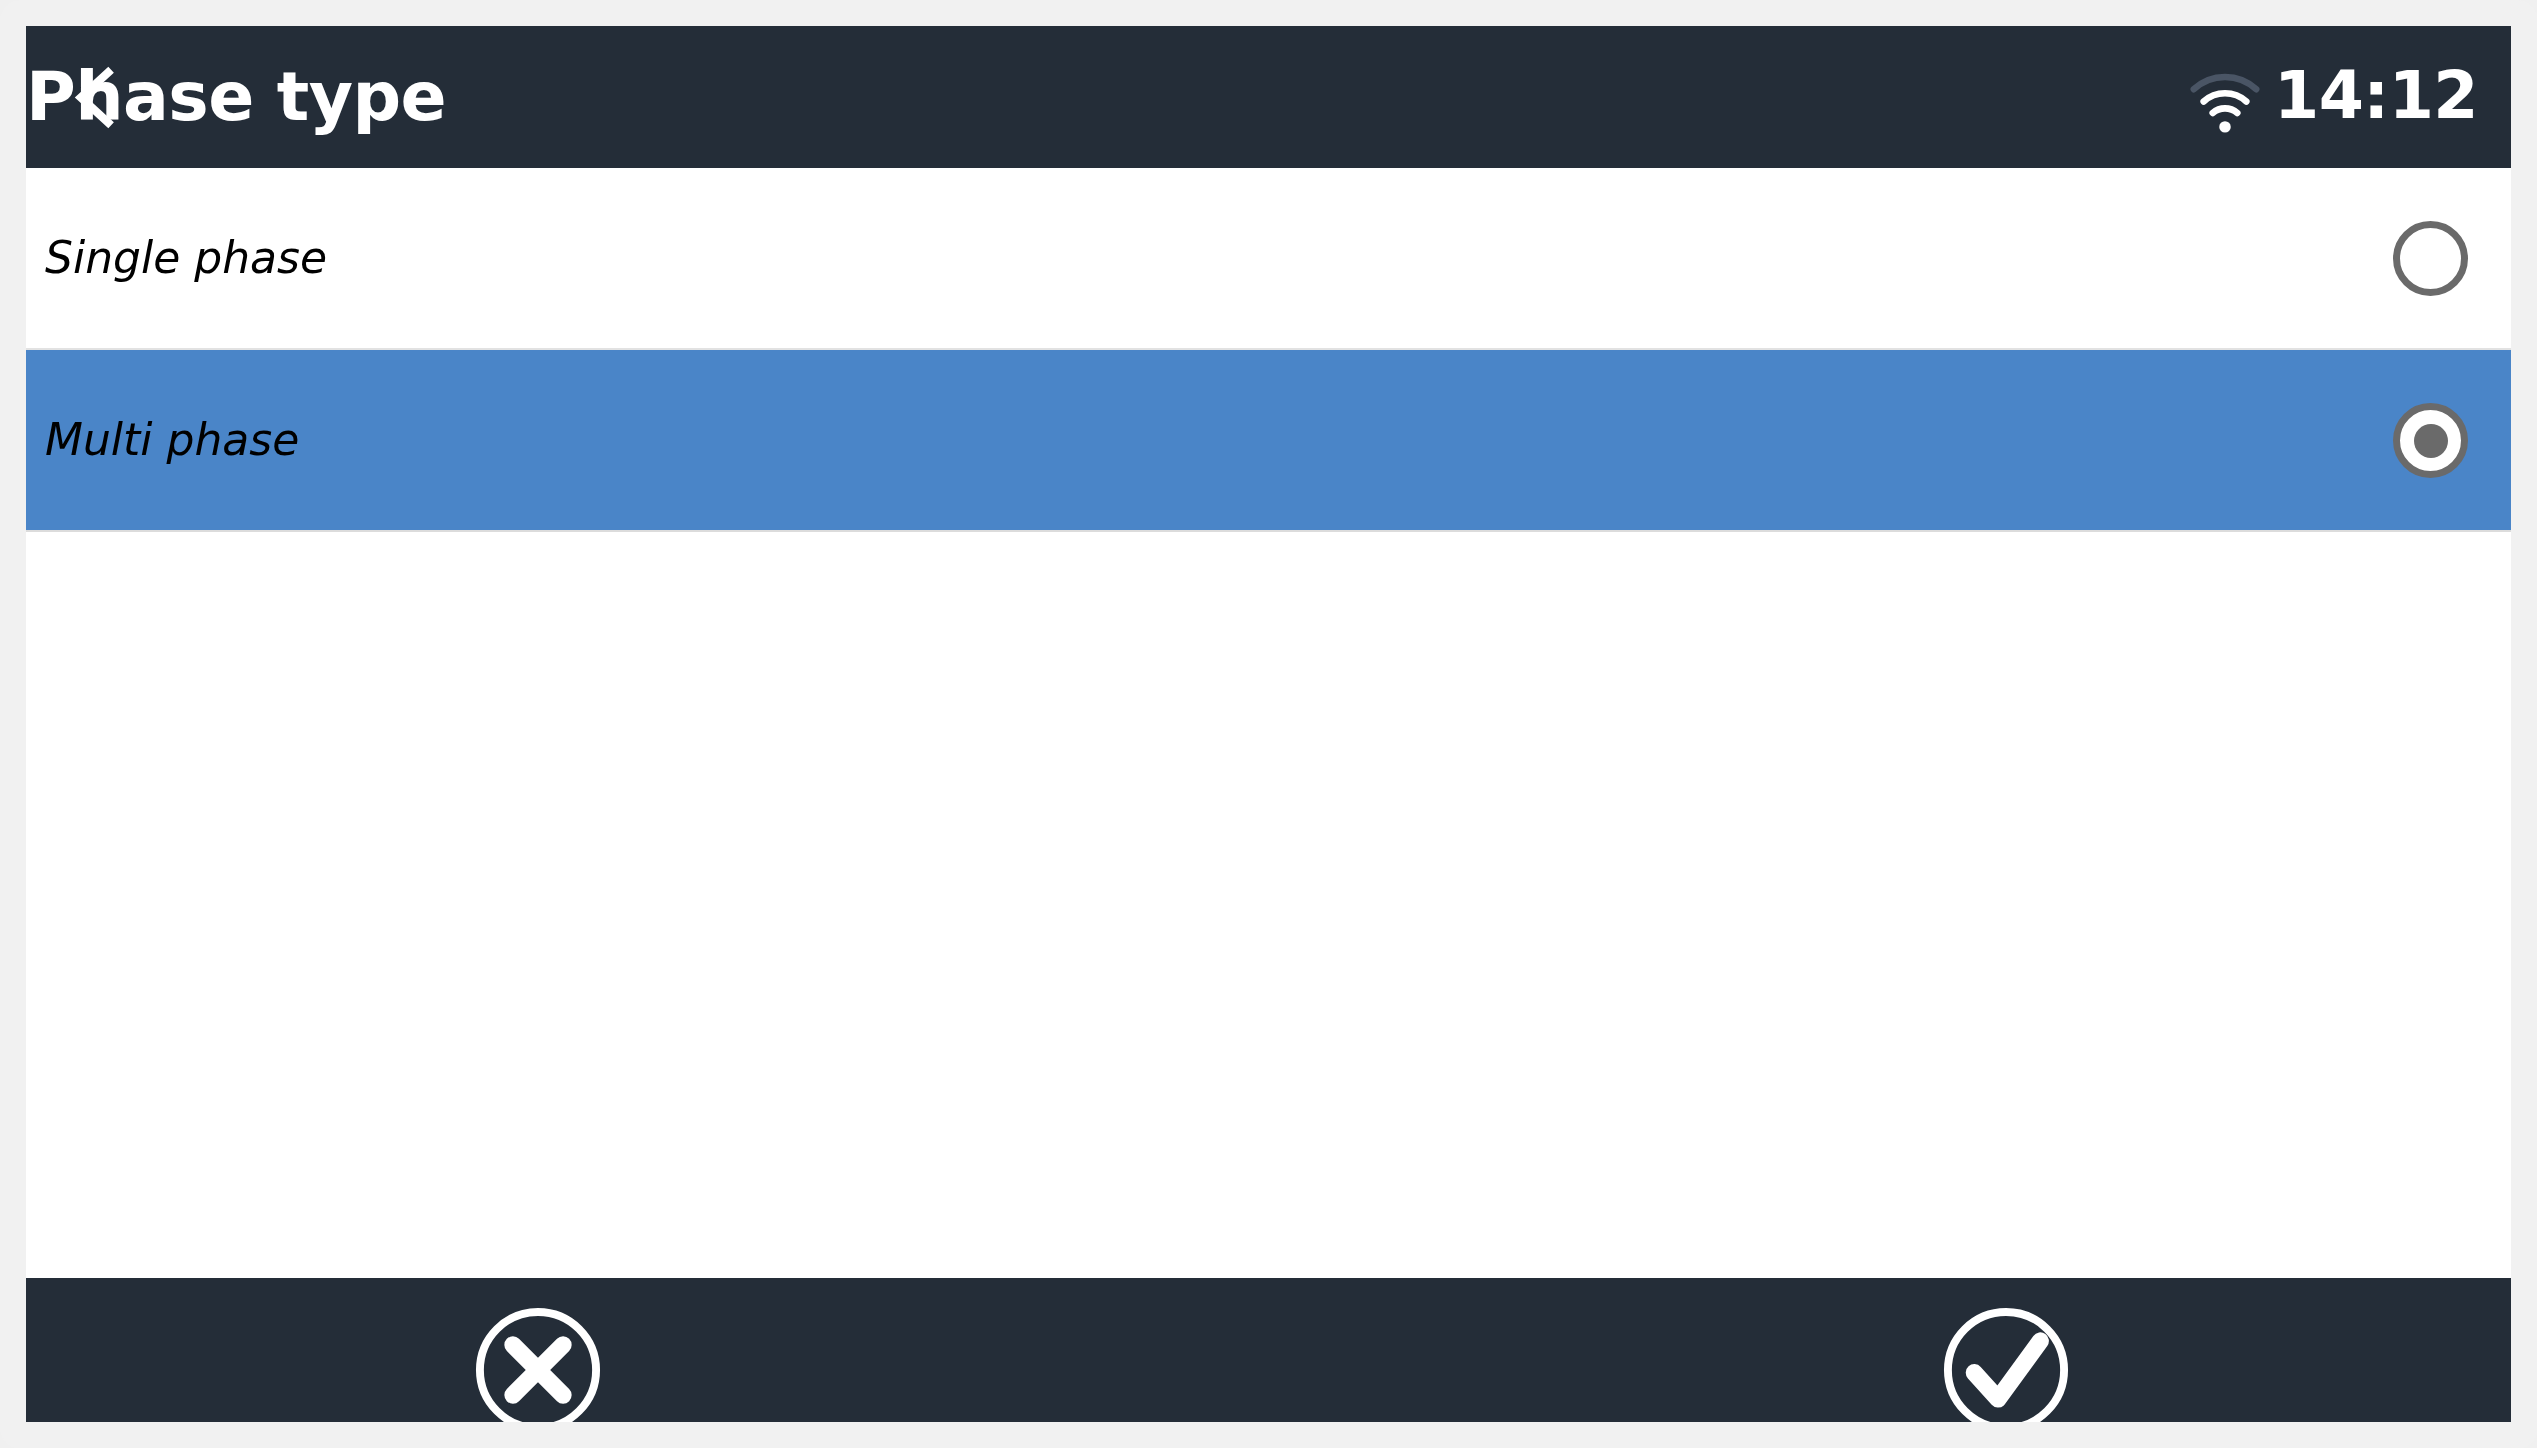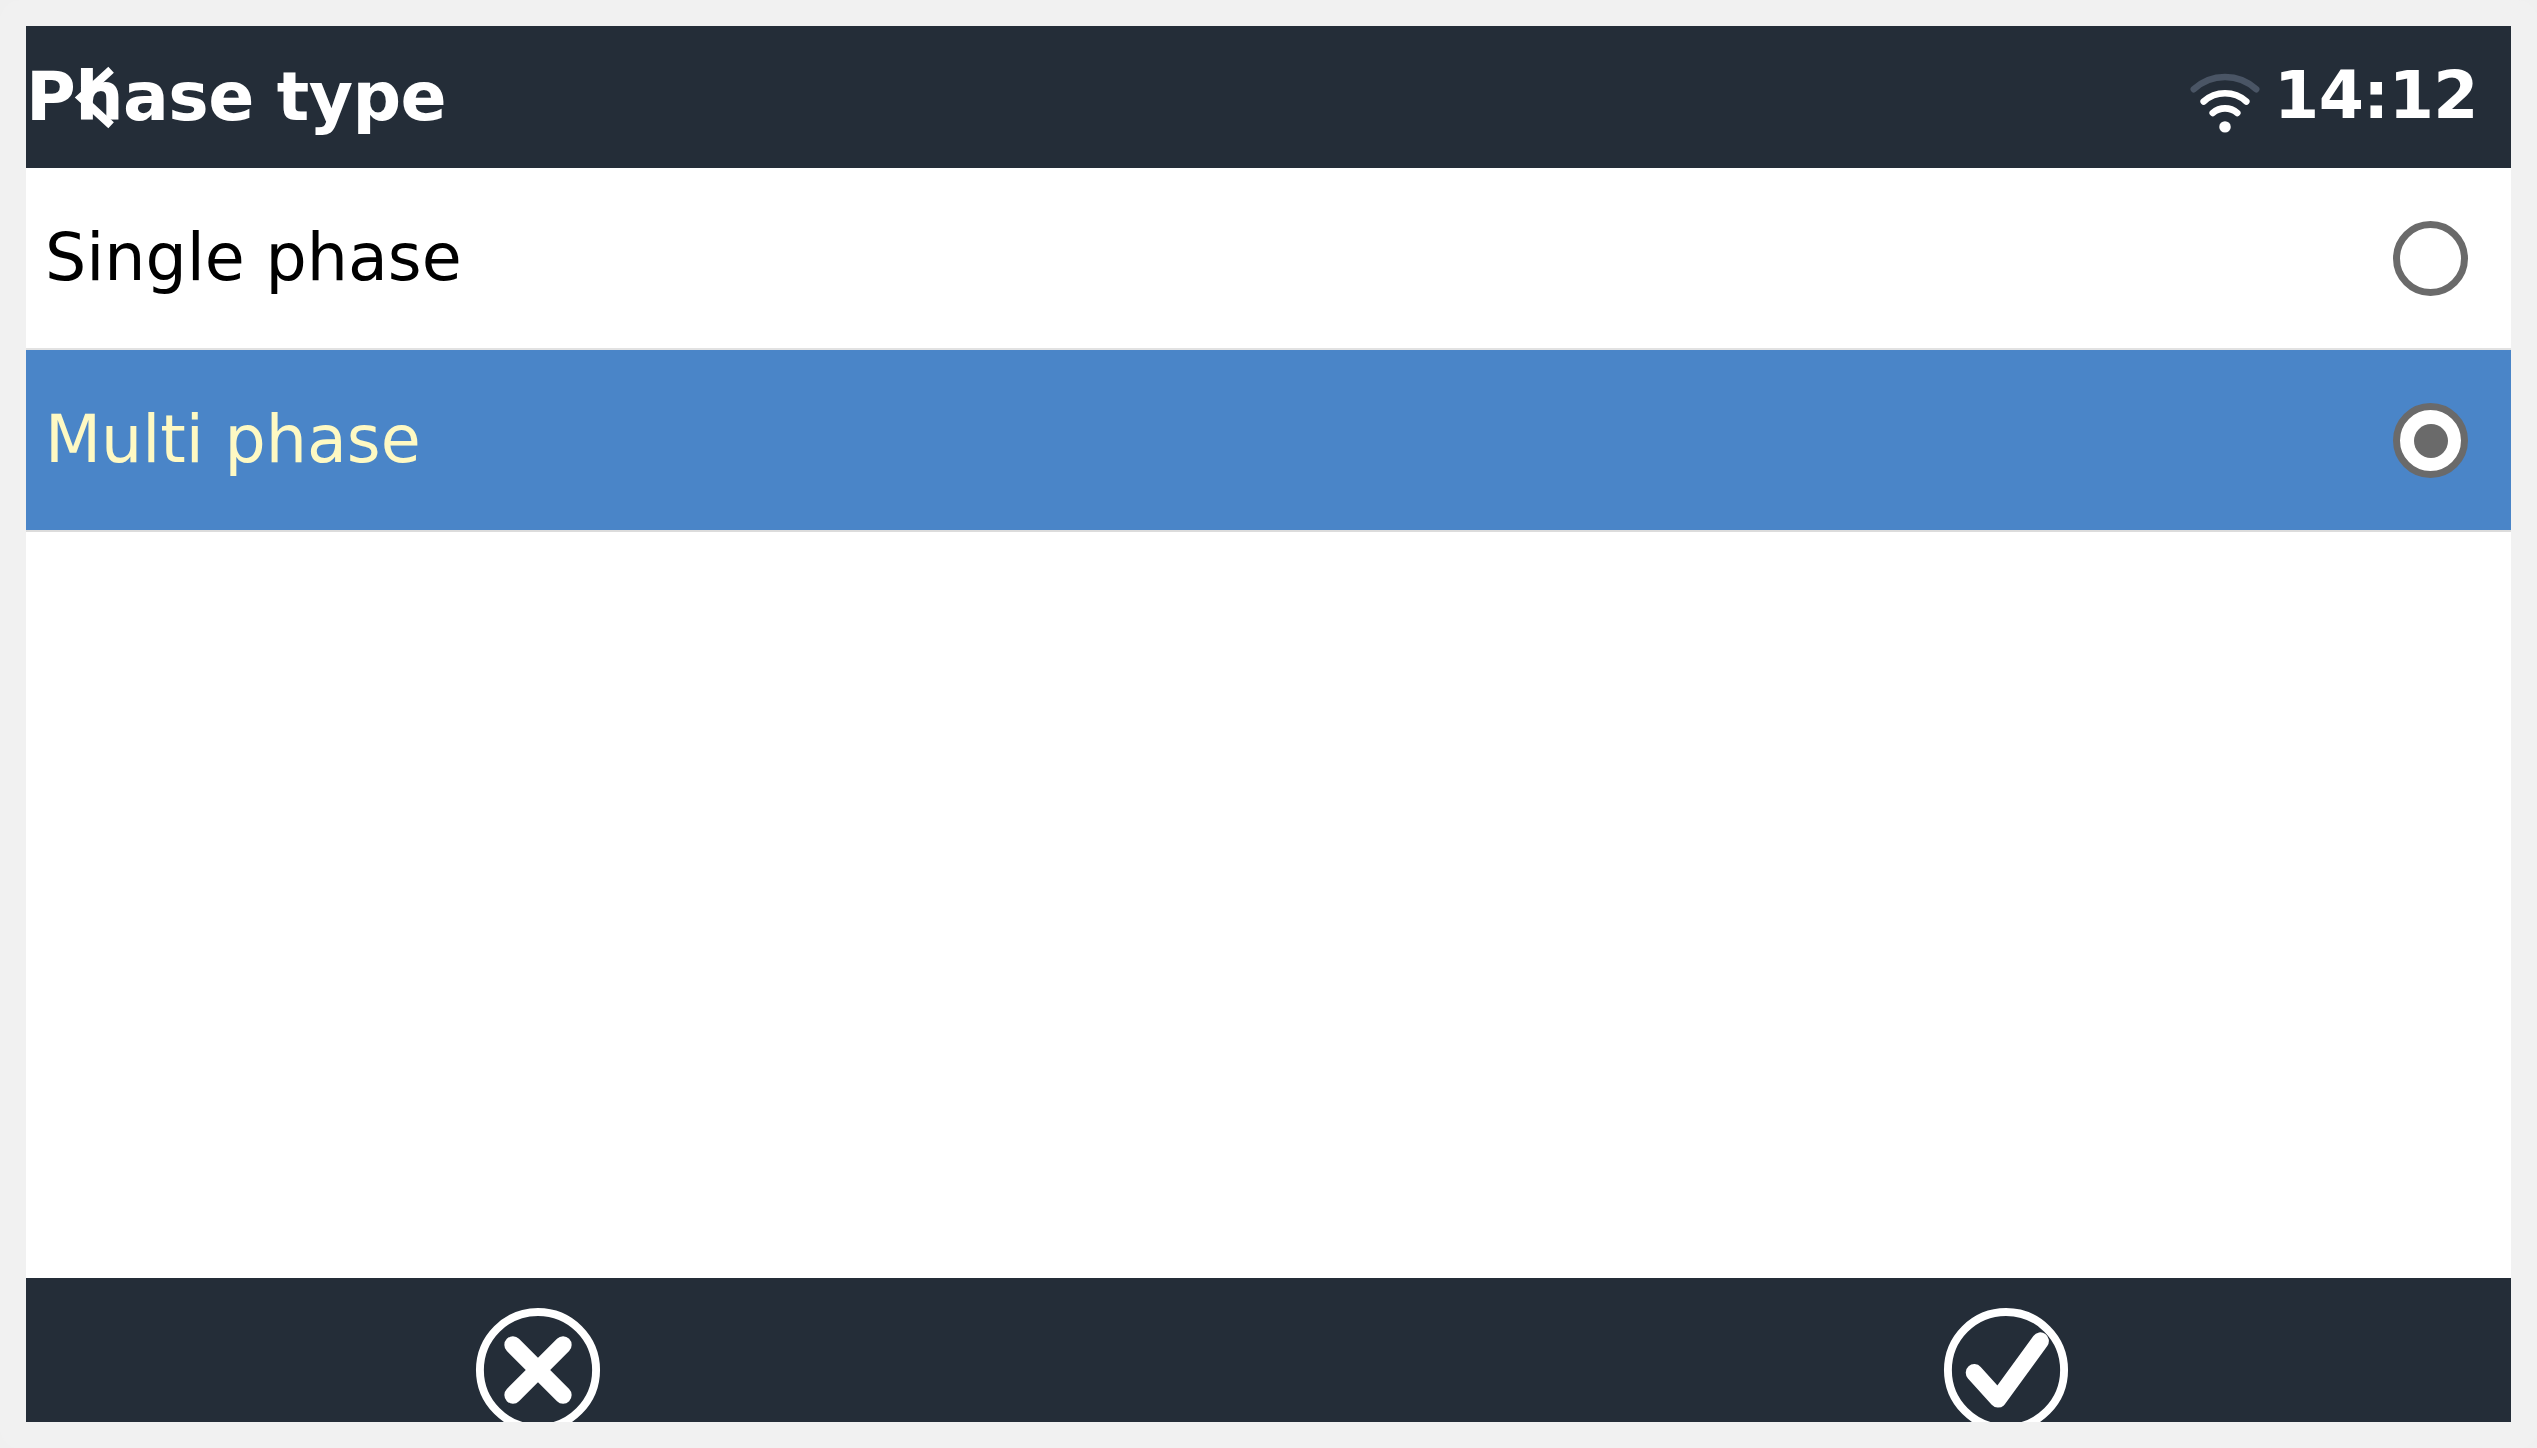--- a/index.html
+++ b/index.html
@@ -121,26 +121,27 @@
     background: #4a85c8;
     border-bottom-color: #dcdcdc;
   }
 
   .row-label {
     position: absolute;
     left: 19px;
     top: 0;
     height: 210px;
     line-height: 179px;
-    font-size: 65px;
+    font-size: 44px;
     color: #000000;
     white-space: nowrap;
+    font-style: italic;
   }
   .row.selected .row-label {
-    color: #fef9c3;
+    color: #000000;
   }
 
   .radio {
     position: absolute;
     right: 43px;
     top: 53px;
     width: 75px;
     height: 75px;
     box-sizing: border-box;
     border: 7px solid #6a6a6a;

